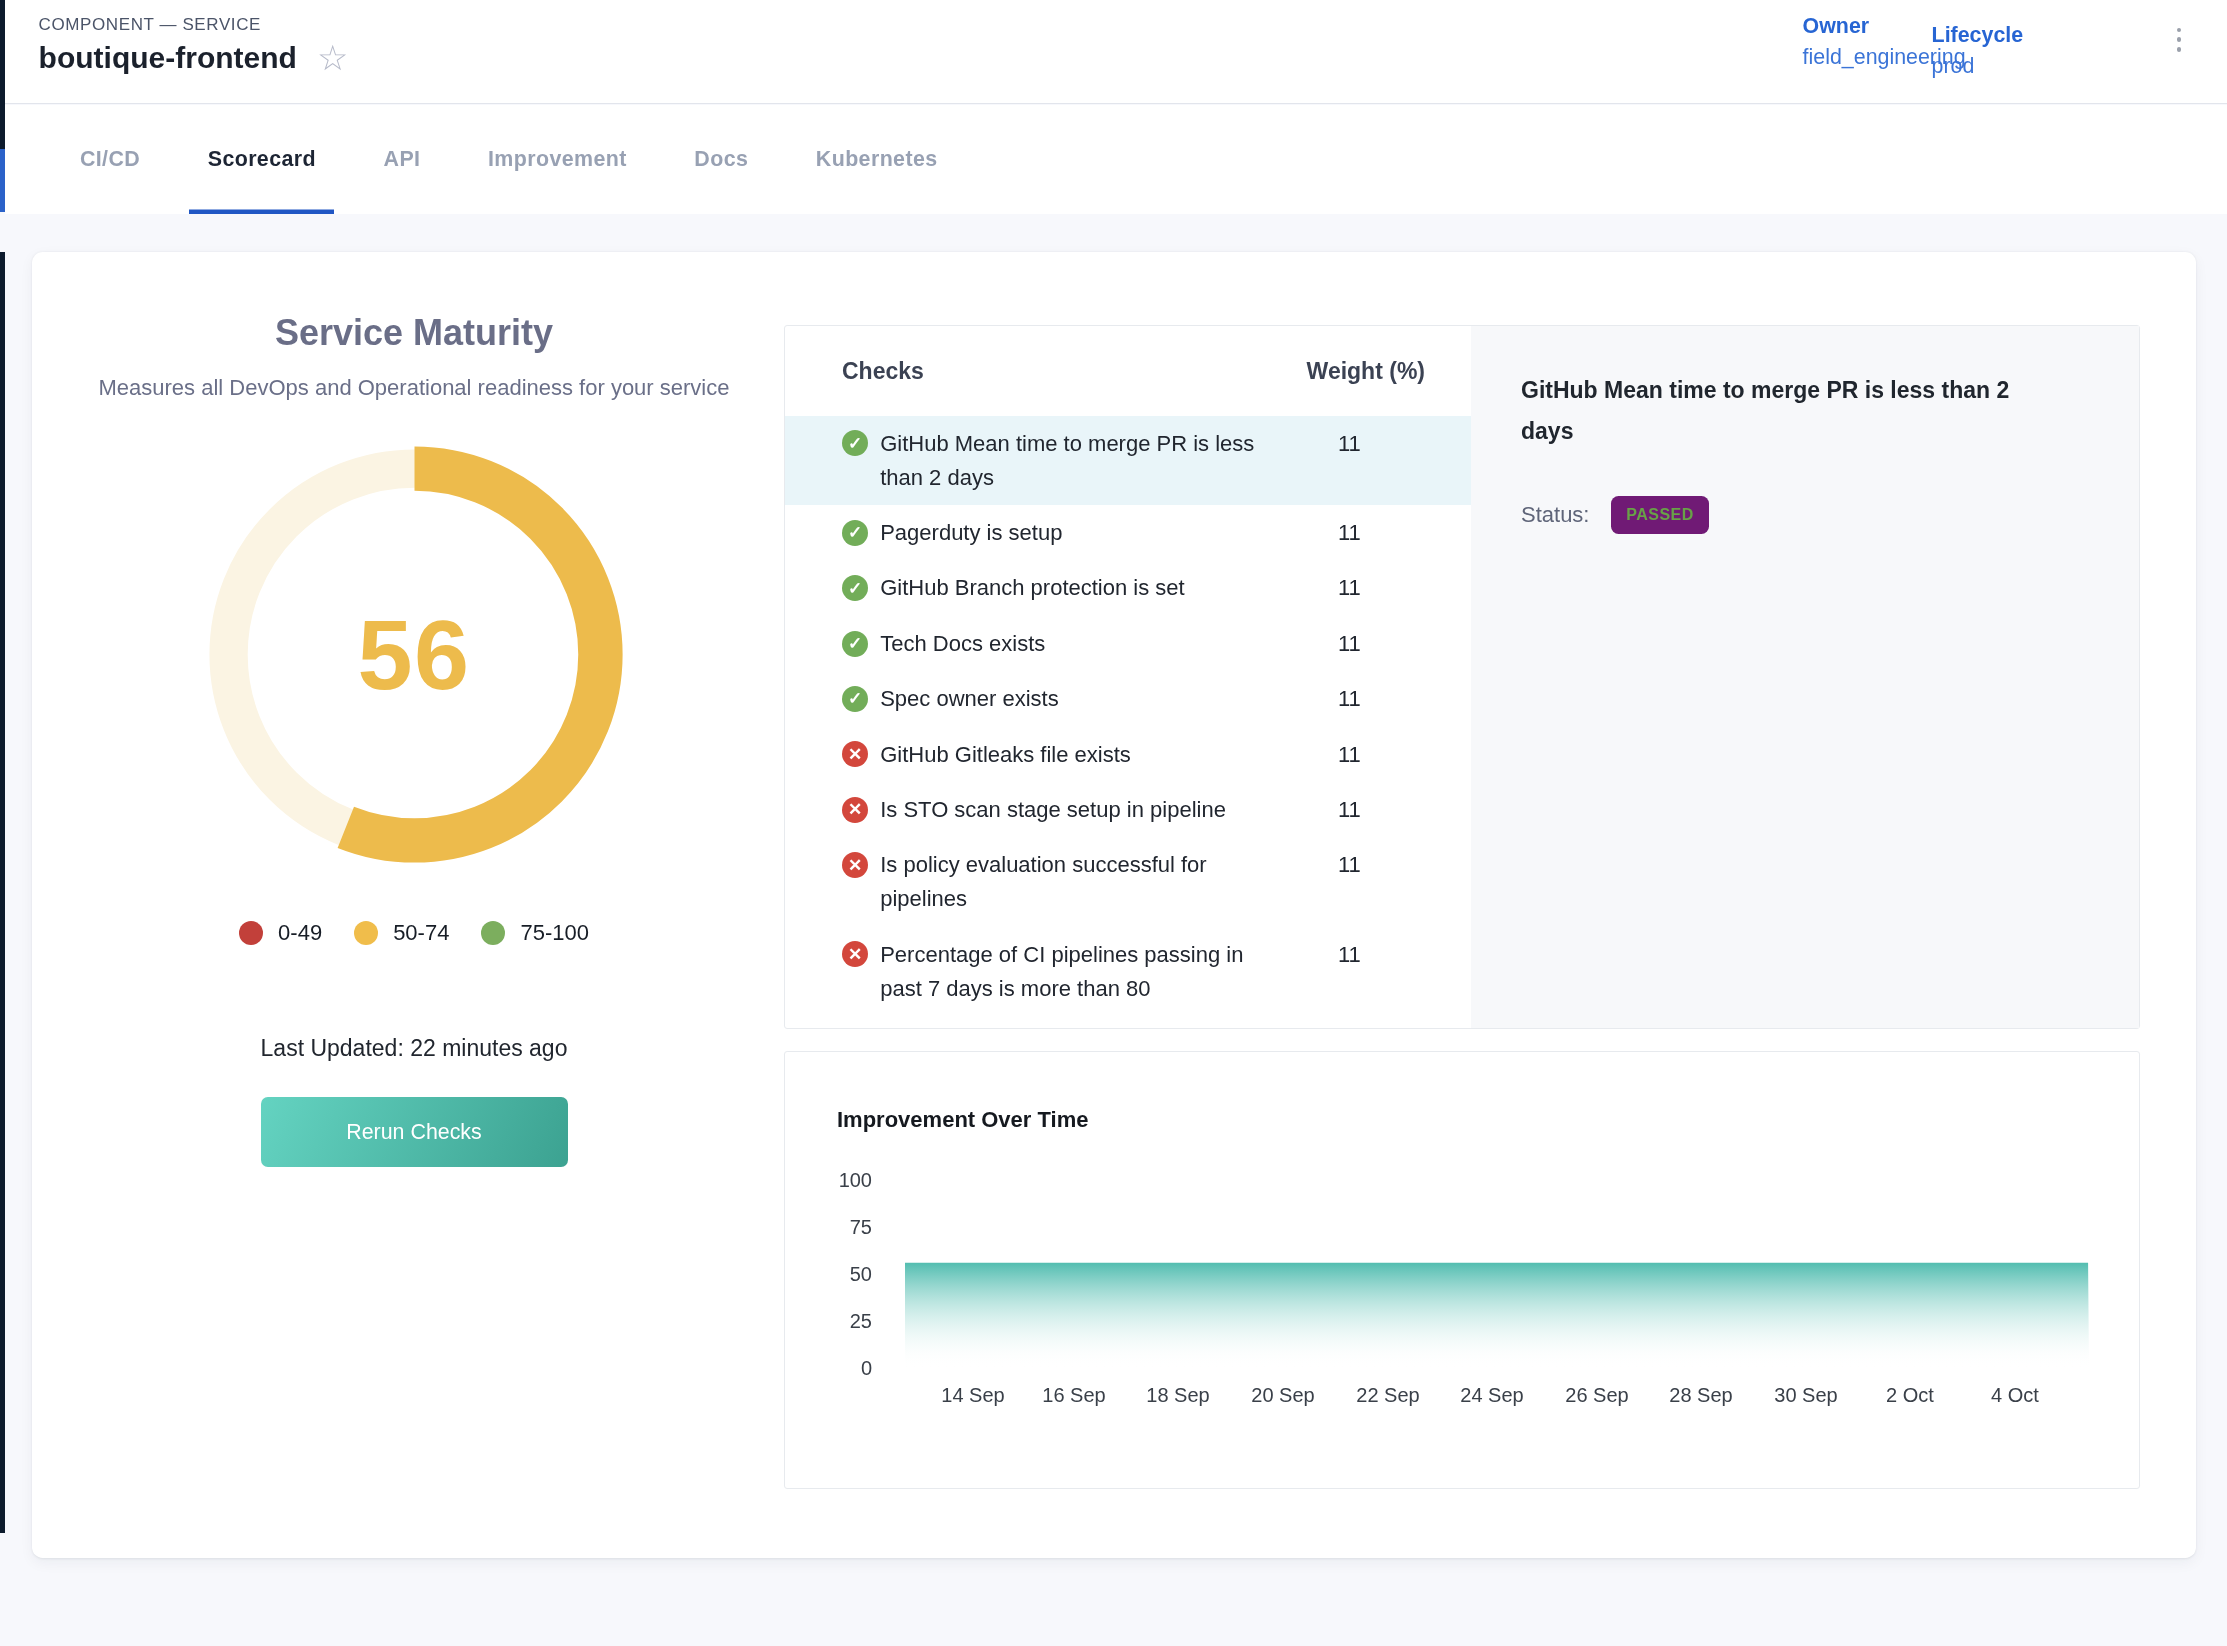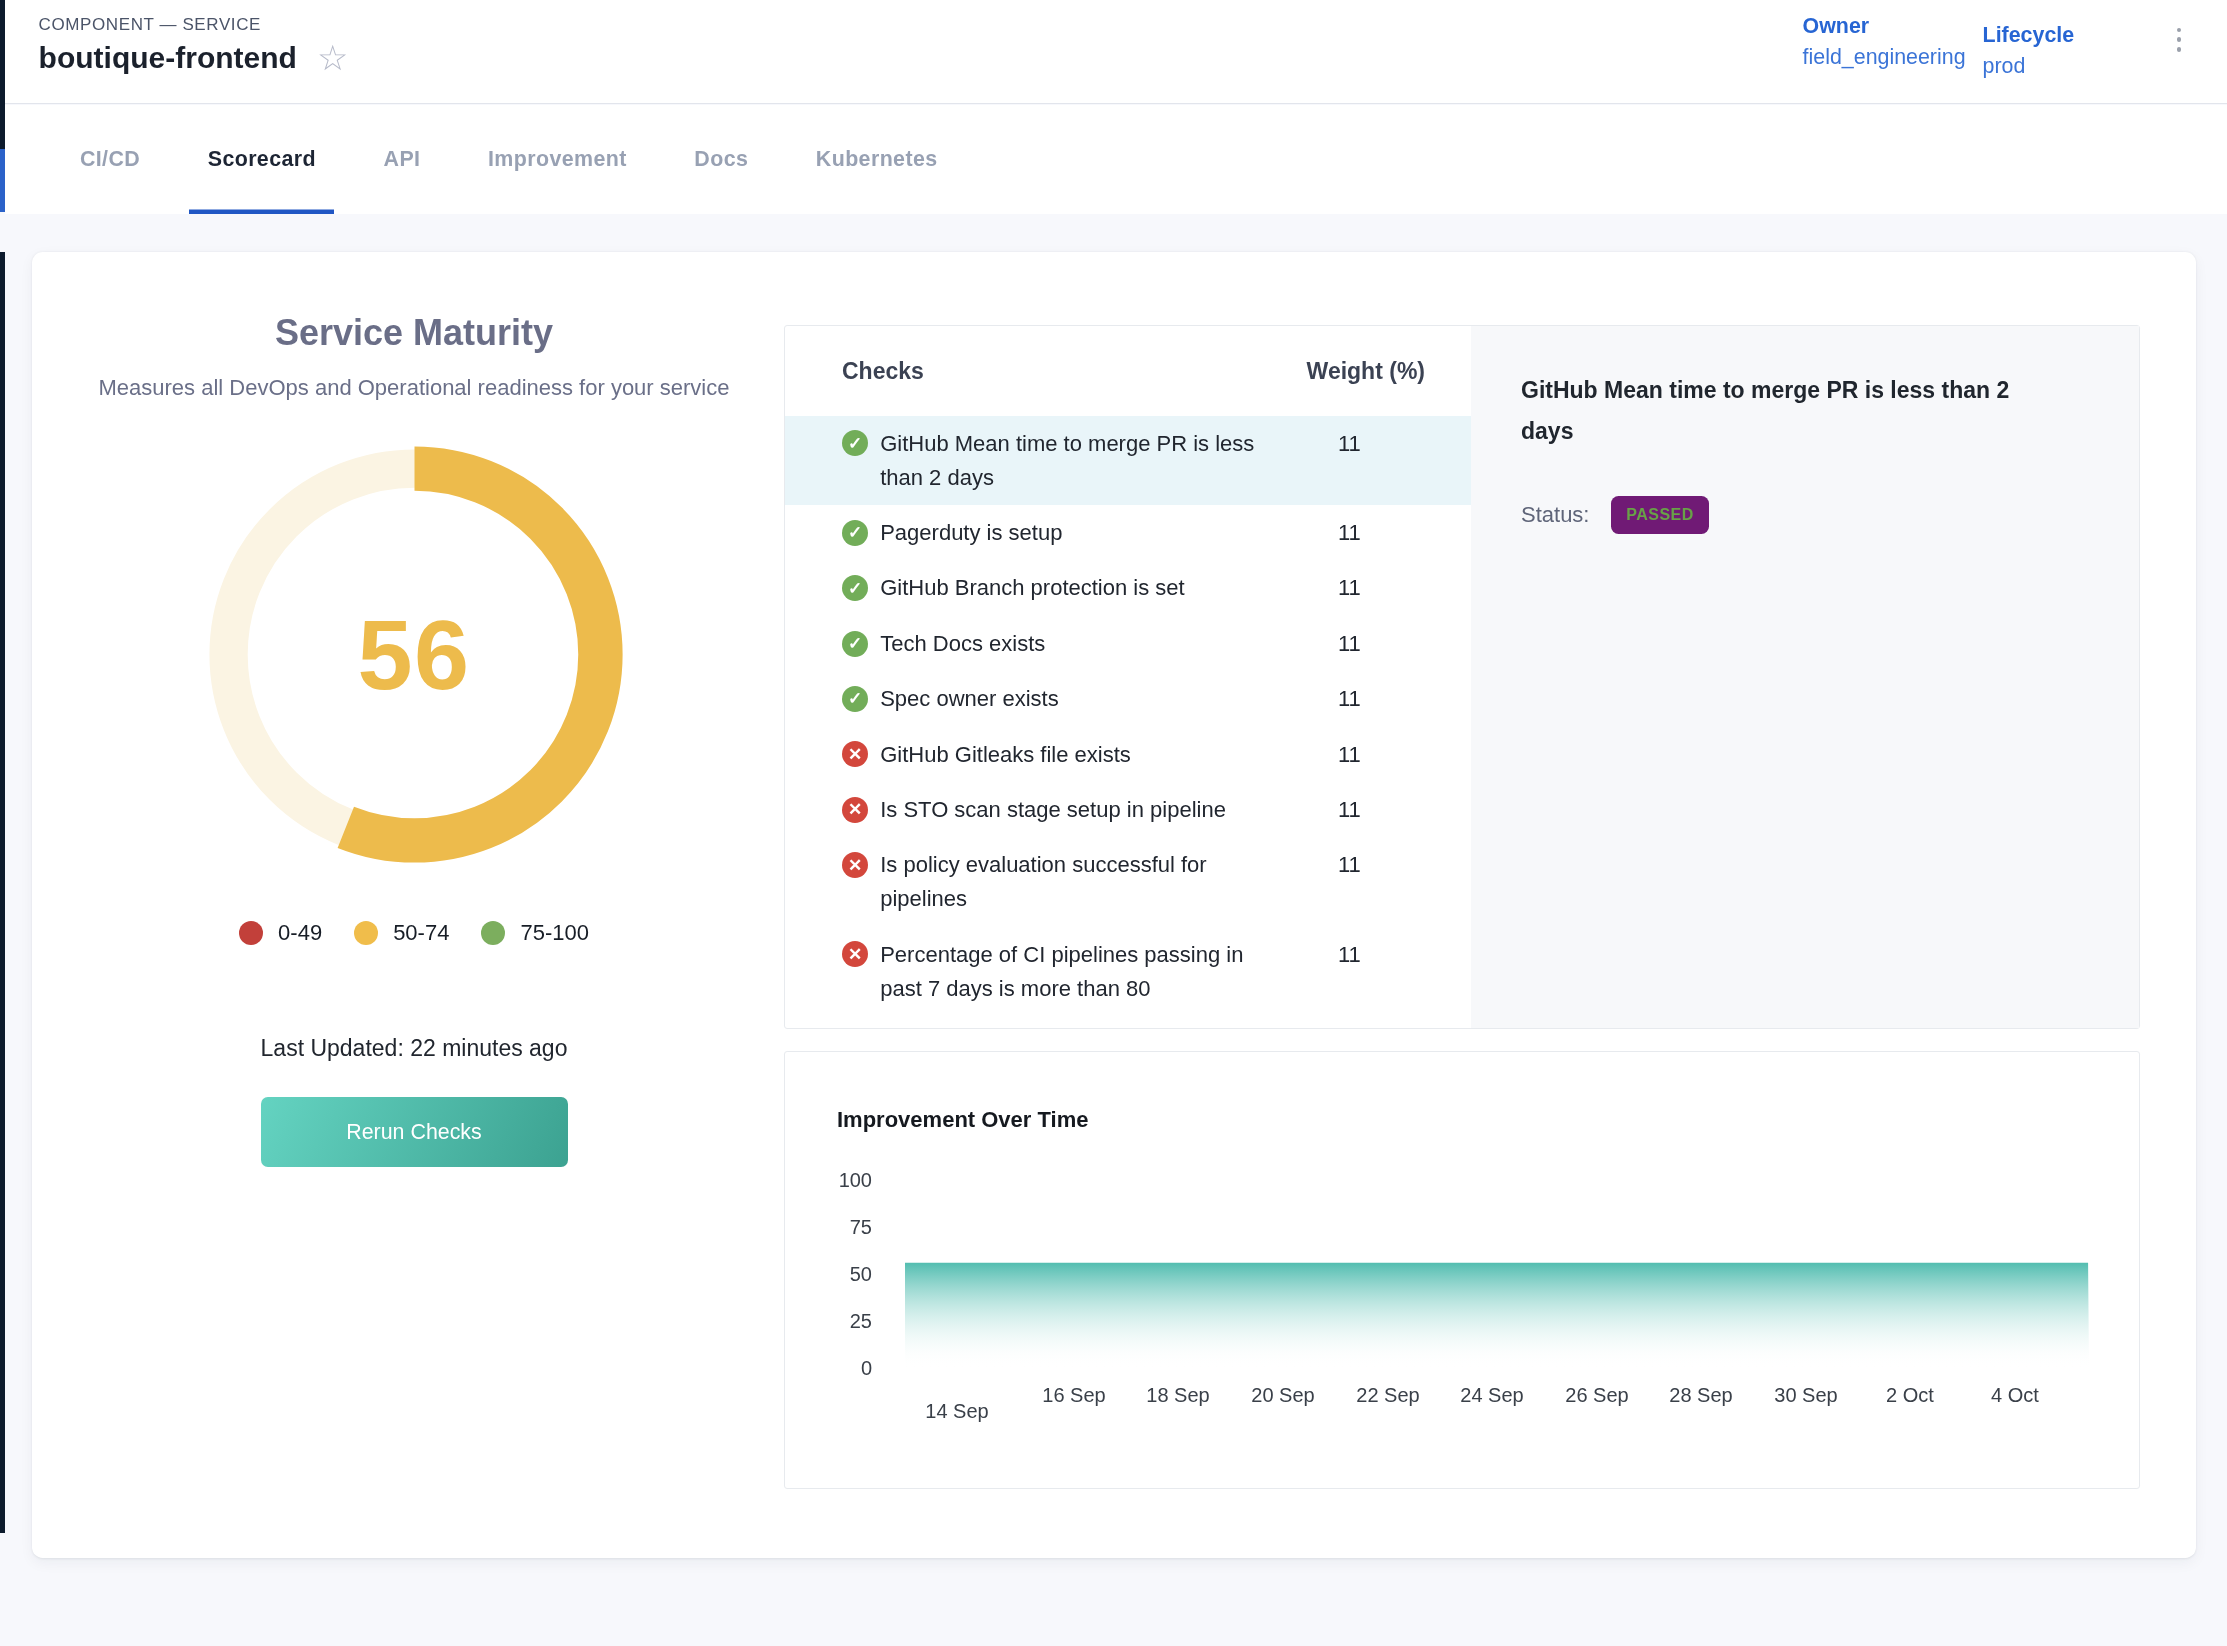--- a/index.html
+++ b/index.html
@@ -24,21 +24,21 @@
   }
   .breadcrumb {
     position:absolute; left:34px; top:15.3px;
     font-size:17px; letter-spacing:0.6px; font-weight:500; color:#4b5468;
   }
   .title-row { position:absolute; left:34px; top:40px; display:flex; align-items:center; gap:20px; }
   .page-title { font-size:30px; font-weight:700; color:#1b212c; }
   .star-icon { font-size:35px; line-height:35px; color:#b6bac9; cursor:pointer; }
   .meta-block { position:absolute; font-size:21.4px; line-height:31px; }
   .meta-owner { left:1798px; top:10.7px; }
-  .meta-lifecycle { left:1978px; top:20px; }
+  .meta-lifecycle { left:1927px; top:20px; }
   .meta-label { font-weight:700; color:#2765d3; }
   .meta-value { color:#3b74d7; }
   .kebab { position:absolute; left:2172px; top:27.5px; display:flex; flex-direction:column; gap:5.4px; cursor:pointer; }
   .kebab i { width:4.6px; height:4.6px; border-radius:50%; background:#9aa0ab; }
 
   
   .tab-bar {
     position:absolute; left:4.6px; top:105px; width:2223px; height:109px;
     background:#ffffff; display:flex; align-items:stretch; padding-left:57px;
   }
@@ -265,21 +265,21 @@
         <defs>
           <linearGradient id="tealFade" x1="0" y1="0" x2="0" y2="1">
             <stop offset="0" id="grad-top" stop-color="#52bdb0"></stop>
             <stop offset="1" id="grad-bottom" stop-opacity="0" stop-color="#ffffff"></stop>
           </linearGradient>
         </defs>
         <polygon id="area-poly" fill="url(#tealFade)" points="-157.5,147.6 -82.2,147.6 -82.2,137.8 -63.1,137.8 -22.7,108.2 1547.8,108.2 1549,246 0,246"></polygon>
       </svg>
     </div>
     <div id="x-ticks">
-        <div class="x-tick" style="left: 172px; margin-top: 16px;">14 Sep</div>
+        <div class="x-tick" style="left: 188px;">14 Sep</div>
         <div class="x-tick" style="left: 289px;">16 Sep</div>
         <div class="x-tick" style="left: 393px;">18 Sep</div>
         <div class="x-tick" style="left: 498px;">20 Sep</div>
         <div class="x-tick" style="left: 603px;">22 Sep</div>
         <div class="x-tick" style="left: 707px;">24 Sep</div>
         <div class="x-tick" style="left: 812px;">26 Sep</div>
         <div class="x-tick" style="left: 916px;">28 Sep</div>
         <div class="x-tick" style="left: 1021px;">30 Sep</div>
         <div class="x-tick" style="left: 1125px;">2 Oct</div>
         <div class="x-tick" style="left: 1230px;">4 Oct</div>

